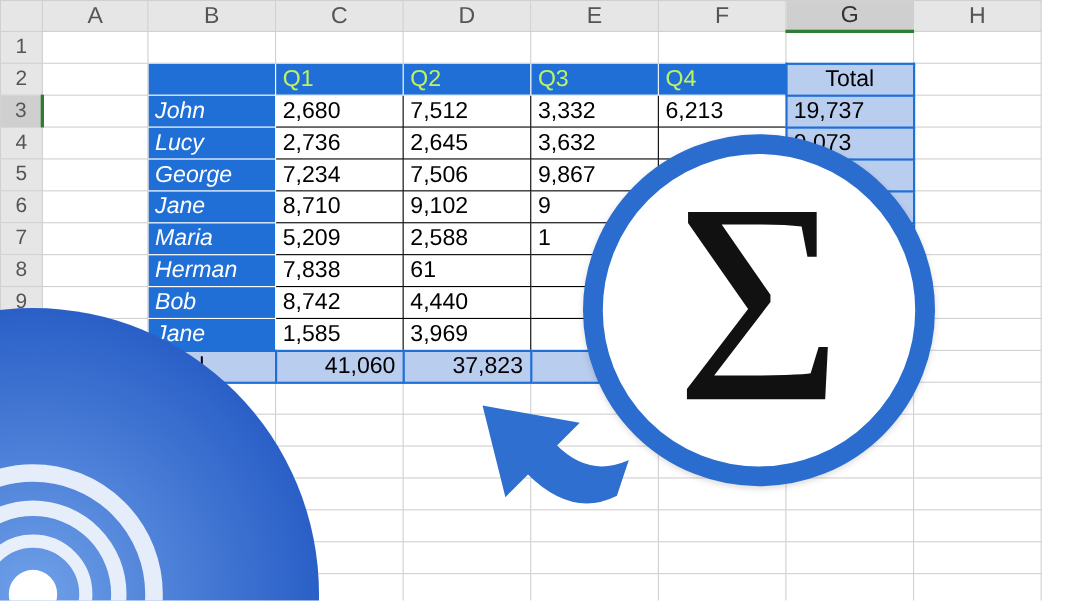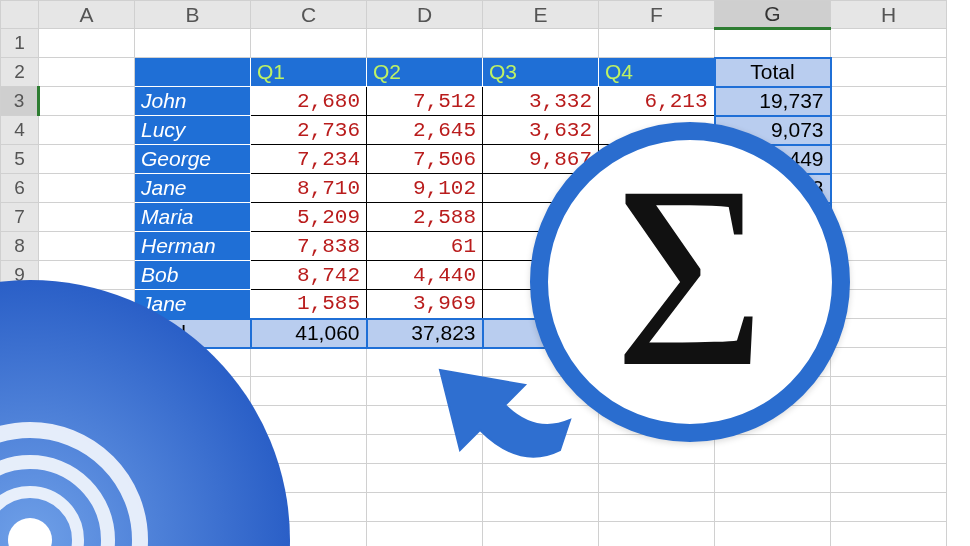--- a/index.html
+++ b/index.html
@@ -74,38 +74,36 @@
   .rowname {
     background: #1f6fd6 !important;
     color: #fff;
     font-weight: bold;
     text-align: left;
     padding-left: 6px;
     border: 1px solid #fff !important;
     font-style: italic;
   }
   .num {
-    text-align: right;
-    color: #b91c1c;
+    text-align: left;
+    color: #000000;
     border: 1px solid #000 !important;
     background: #fff !important;
-    font-family: Liberation Mono, monospace;
   }
   .total-label {
     background: #b9cdef !important;
     color: #000;
     font-weight: bold;
     text-align: left;
     padding-left: 6px;
     border: 2px solid #1f6fd6 !important;
   }
   .col-total {
     background: #b9cdef !important;
     font-weight: bold;
-    text-align: right;
     border: 2px solid #1f6fd6 !important;
     margin-left: 25px;
   }
   .row-total {
     background: #b9cdef !important;
     font-weight: bold;
     text-align: right;
     border: 2px solid #1f6fd6 !important;
     margin-top: 30px;
   }

